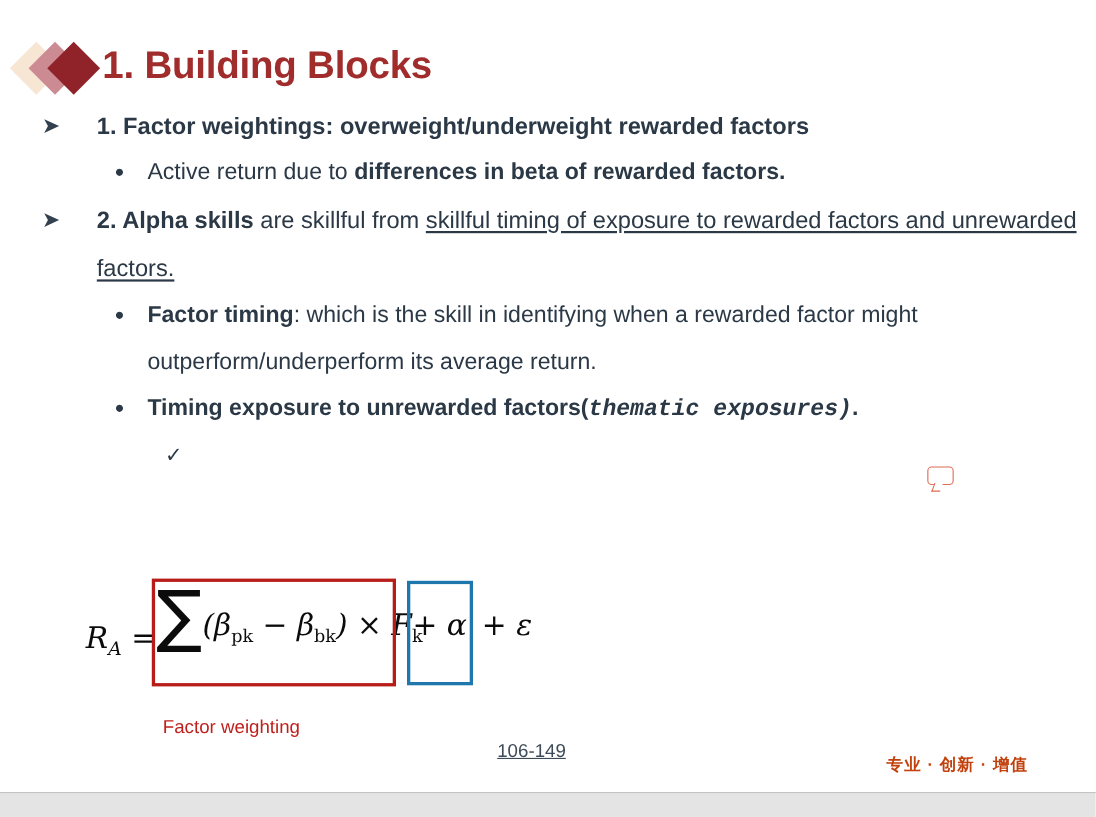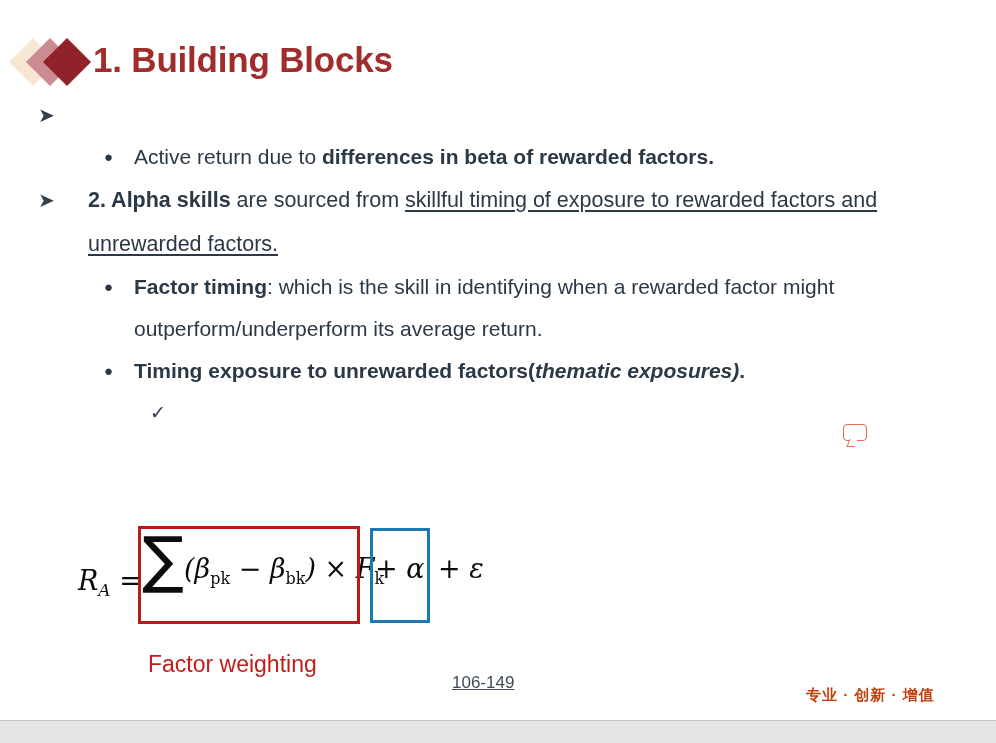--- a/index.html
+++ b/index.html
@@ -97,21 +97,21 @@
     left: 104px;
     font-size: 15px;
     line-height: inherit;
   }
   .bullet.check {
     left: 150px;
     font-size: 19px;
     line-height: inherit;
   }
   b.bold { font-weight: bold; }
-  span.ital { font-style: italic; }
+  span.ital { font-style: italic; font-family: Liberation Mono, monospace; }
   span.uline { text-decoration: underline; text-underline-offset: 3px; }
 
   
   .comment-icon {
     position: absolute;
     left: 843px; top: 424px;
     width: 26px; height: 20px;
   }
   .comment-icon .bub {
     position: absolute;
@@ -200,21 +200,21 @@
     position: absolute;
     left: 370px; top: 528px;
     width: 60px; height: 95px;
     border: 3px solid #1f78ad;
     box-sizing: border-box;
     pointer-events: none;
   }
   .factor-weighting-label {
     position: absolute;
     left: 148px; top: 651px;
-    font-size: 23px;
+    font-size: 17px;
     color: #c0201c;
     white-space: nowrap;
   }
   .page-ref {
     position: absolute;
     left: 452px; top: 673px;
     font-size: 17px;
     color: #3d4b58;
     white-space: nowrap;
     text-decoration: underline;
@@ -251,30 +251,31 @@
       <div class="dia d2"></div>
       <div class="dia d3"></div>
     </div>
     <div class="slide-title">1. Building Blocks</div>
   </div>
 
   <div class="body">
 
     <div class="lvl1">
       <span class="bullet arrow">➤</span>
+      <b class="bold">1. Factor weightings: overweight/underweight rewarded factors</b>
     </div>
 
     <div class="lvl2">
       <span class="bullet dot">●</span>
       <span>Active return due to </span><b class="bold">differences in beta of rewarded factors.</b>
     </div>
 
     <div class="lvl1" style="line-height:44px;">
       <span class="bullet arrow">➤</span>
-      <b class="bold">2. Alpha skills</b><span> are sourced from </span><span class="uline">skillful timing of exposure to rewarded factors and unrewarded factors.</span>
+      <b class="bold">2. Alpha skills</b><span> are skillful from </span><span class="uline">skillful timing of exposure to rewarded factors and unrewarded factors.</span>
     </div>
 
     <div class="lvl2" style="padding-right:90px;">
       <span class="bullet dot">●</span>
       <b class="bold">Factor timing</b><span>: which is the skill in identifying when a rewarded factor might outperform/underperform its average return.</span>
     </div>
 
     <div class="lvl2">
       <span class="bullet dot">●</span>
       <b class="bold">Timing exposure to unrewarded factors(</b><span class="ital"><b>thematic exposures)</b></span><b class="bold">.</b>

